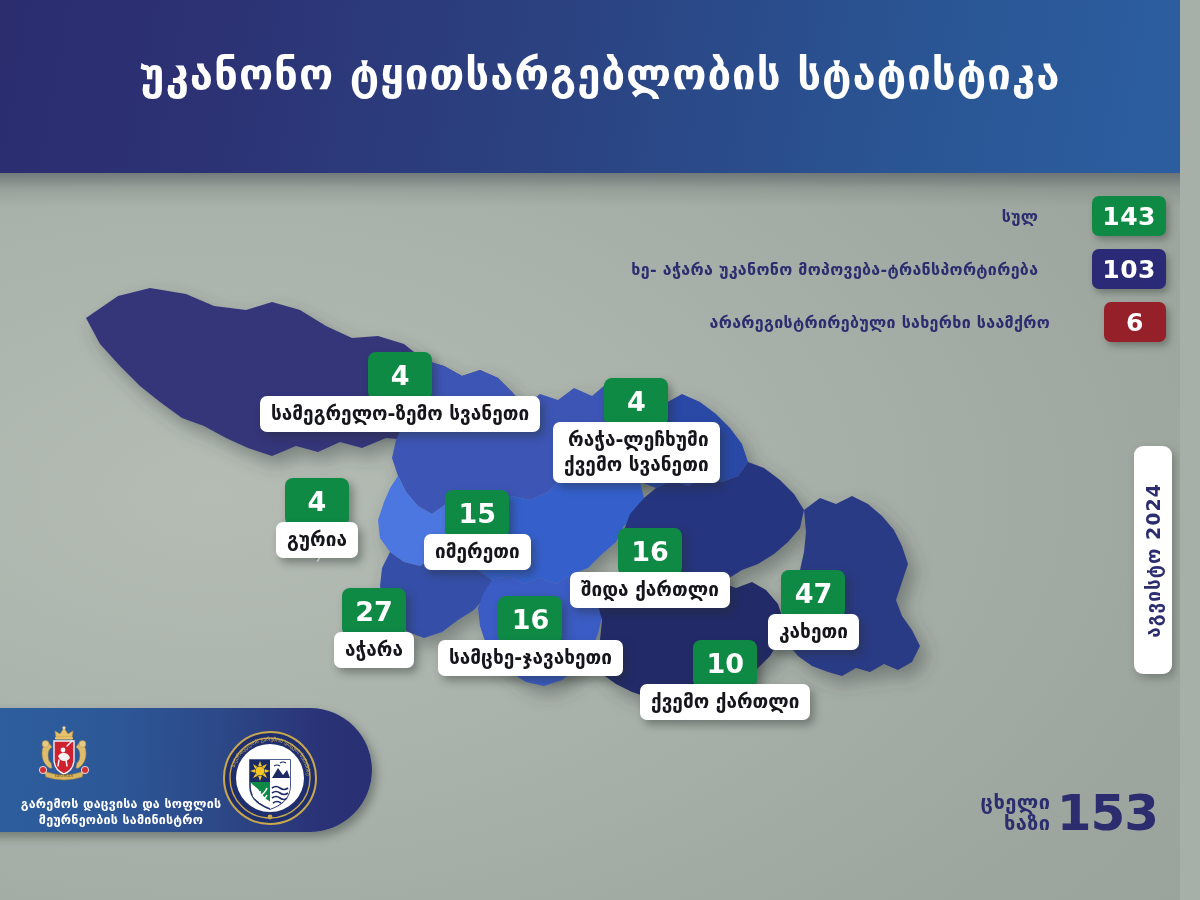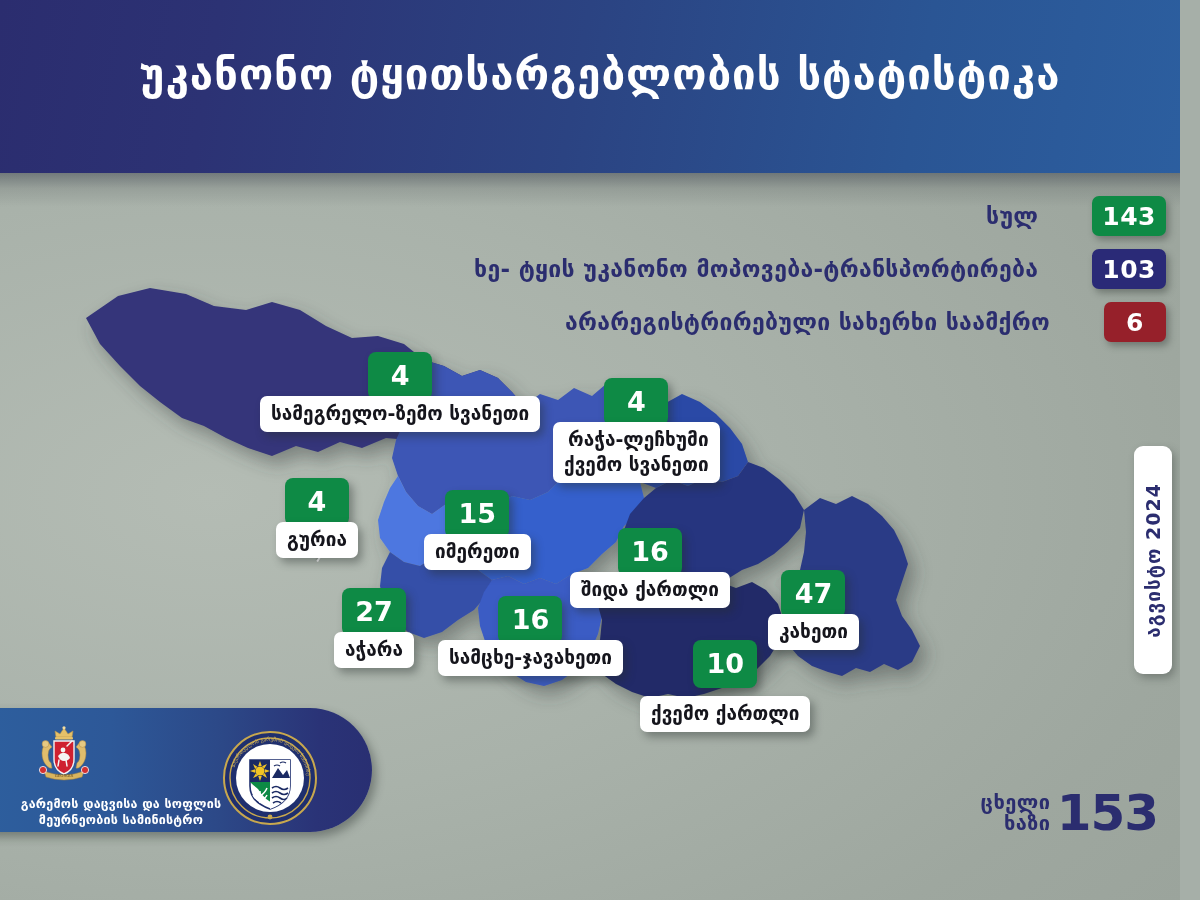--- a/index.html
+++ b/index.html
@@ -35,21 +35,21 @@
     font-size:42px; font-weight:bold; letter-spacing:1px;
     line-height:56px; white-space:nowrap;
   }
   
   #legend {
     position:absolute; right:14px; top:196px; z-index:7;
     display:flex; flex-direction:column; gap:13px; align-items:flex-end;
   }
   .legend-row { display:flex; align-items:center; gap:13px; }
   .legend-label {
-    color:#2b2d6f; font-size:23px; font-weight:bold;
+    color:#2b2d6f; font-size:16px; font-weight:bold;
     letter-spacing:.3px; white-space:nowrap; text-align:right;
   }
   .legend-chip {
     min-width:62px; height:40px; border-radius:7px;
     display:flex; align-items:center; justify-content:center;
     color:#fff; font-size:25px; font-weight:bold; letter-spacing:.5px;
     padding:0 10px;
     box-shadow:3px 4px 7px rgba(45,52,48,.40);
     margin-left:41px;
   }
@@ -190,21 +190,21 @@
       </g>
     </svg>
   </div>
 
   <div id="legend">
     <div class="legend-row">
       <span class="legend-label">სულ</span>
       <span class="legend-chip chip-green">143</span>
     </div>
     <div class="legend-row">
-      <span class="legend-label">ხე- ტყის უკანონო  მოპოვება-ტრანსპორტირება</span>
+      <span class="legend-label">ხე- აჭარა უკანონო  მოპოვება-ტრანსპორტირება</span>
       <span class="legend-chip chip-navy">103</span>
     </div>
     <div class="legend-row">
       <span class="legend-label">არარეგისტრირებული სახერხი საამქრო</span>
       <span class="legend-chip chip-red">6</span>
     </div>
   </div>
 
   <div class="marker center" style="left:260px;top:352px;">
     <div class="num">4</div>
@@ -242,21 +242,21 @@
     <div class="name">სამცხე-ჯავახეთი</div>
   </div>
   <div class="leader" style="left:528px;top:672px;height:36px;transform:rotate(202deg);"></div>
 
   <div class="marker center" style="left:570px;top:528px;">
     <div class="num">16</div>
     <div class="name">შიდა ქართლი</div>
   </div>
   <div class="leader" style="left:660px;top:608px;height:36px;transform:rotate(202deg);"></div>
 
-  <div class="marker center" style="left:640px;top:640px;gap:12px;">
+  <div class="marker center" style="left:640px;top:640px;">
     <div class="num">10</div>
     <div class="name">ქვემო ქართლი</div>
   </div>
   <div class="leader" style="left:670px;top:660px;height:46px;transform:rotate(205deg);"></div>
 
   <div class="marker center" style="left:768px;top:570px;">
     <div class="num">47</div>
     <div class="name">კახეთი</div>
   </div>
   <div class="leader" style="left:846px;top:656px;height:36px;transform:rotate(200deg);"></div>

